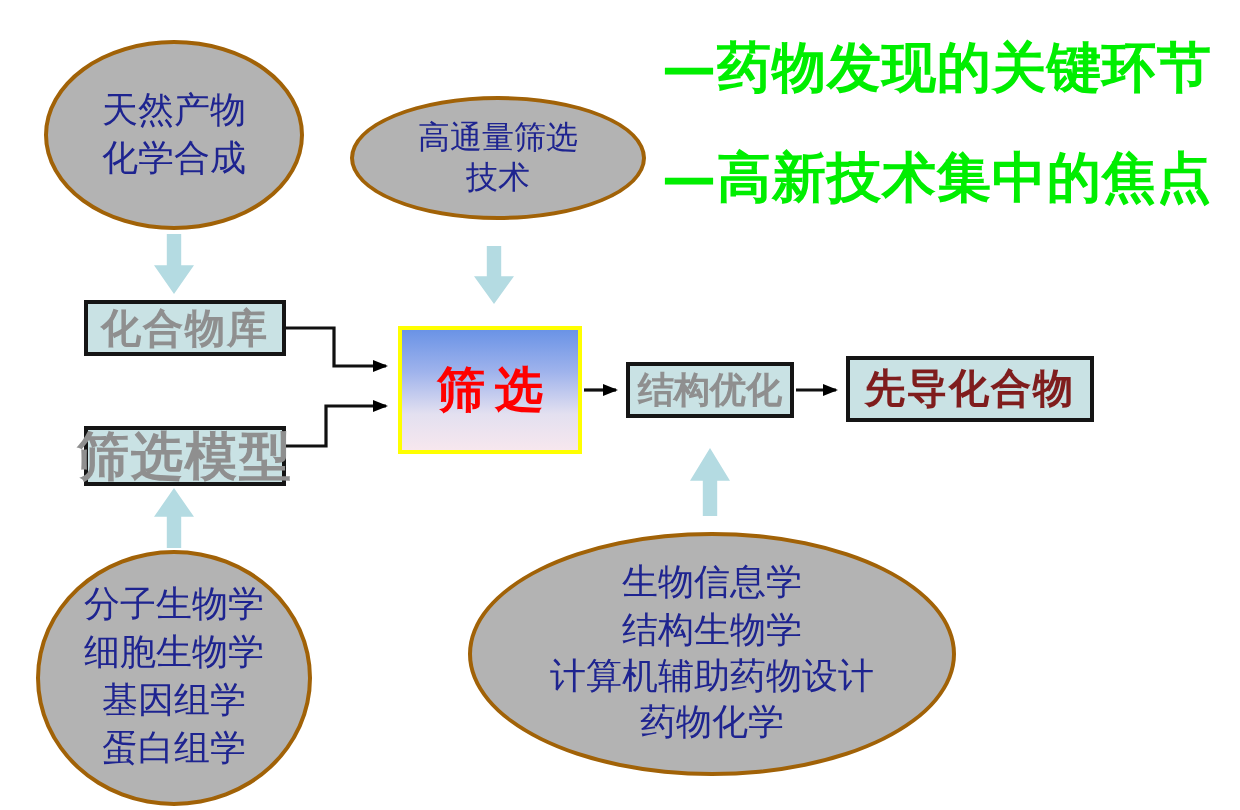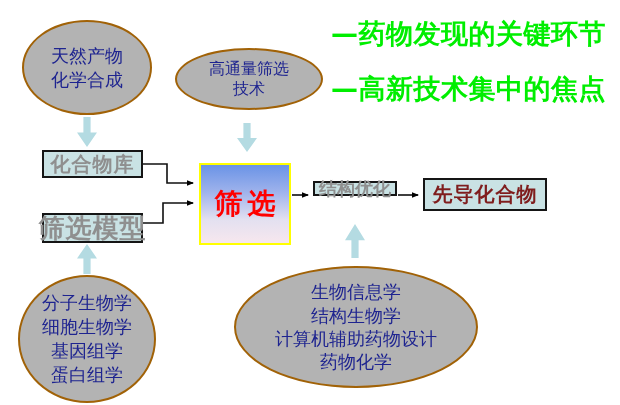--- a/index.html
+++ b/index.html
@@ -19,26 +19,26 @@
   .e-bioleft{left:18px;top:275px;width:138px;height:128px;font-size:18px;line-height:1.33;}
   .e-biomid{left:234px;top:266px;width:244px;height:122px;font-size:18px;line-height:1.3;}
   .rbox{
     position:absolute;background:#c9e2e4;border:2px solid #151515;box-sizing:border-box;
     display:flex;align-items:center;justify-content:center;
     font-weight:bold;white-space:nowrap;
   }
   .graytext{color:#8f8f8f;}
   .b-library{left:42px;top:150px;width:101px;height:28px;font-size:20px;letter-spacing:1px;}
   .b-model{left:42px;top:213px;width:101px;height:30px;font-size:26px;letter-spacing:1px;}
-  .b-structopt{left:313px;top:181px;width:84px;height:15px;font-size:18px;}
+  .b-structopt{left:313px;top:181px;width:84px;height:28px;font-size:18px;}
   .b-lead{left:423px;top:178px;width:124px;height:33px;font-size:20px;color:#7f1d1d;letter-spacing:1px;}
   .b-screening{
-    left:199px;top:163px;width:92px;height:82px;
+    left:199px;top:163px;width:92px;height:64px;
     background:linear-gradient(180deg,#6a93e6 0%,#9fb3ec 35%,#e3e0f0 70%,#f7e7ee 100%);
-    border:2px solid #ffff00;color:#ff0000;font-size:28px;letter-spacing:5px;
+    border:2px solid #ffff00;color:#ff0000;font-size:24px;letter-spacing:5px;
     padding-left:5px;
   }
   .green-note{
     position:absolute;color:#00ee00;font-weight:bold;font-size:27px;
     white-space:nowrap;letter-spacing:0.5px;
   }
   .note1{left:331px;top:16px;}
   .note2{left:331px;top:71px;}
   .blockarrow{position:absolute;background:#b4dbe2;}
   .adown{clip-path:polygon(32% 0,68% 0,68% 52%,100% 52%,50% 100%,0 52%,32% 52%);}

